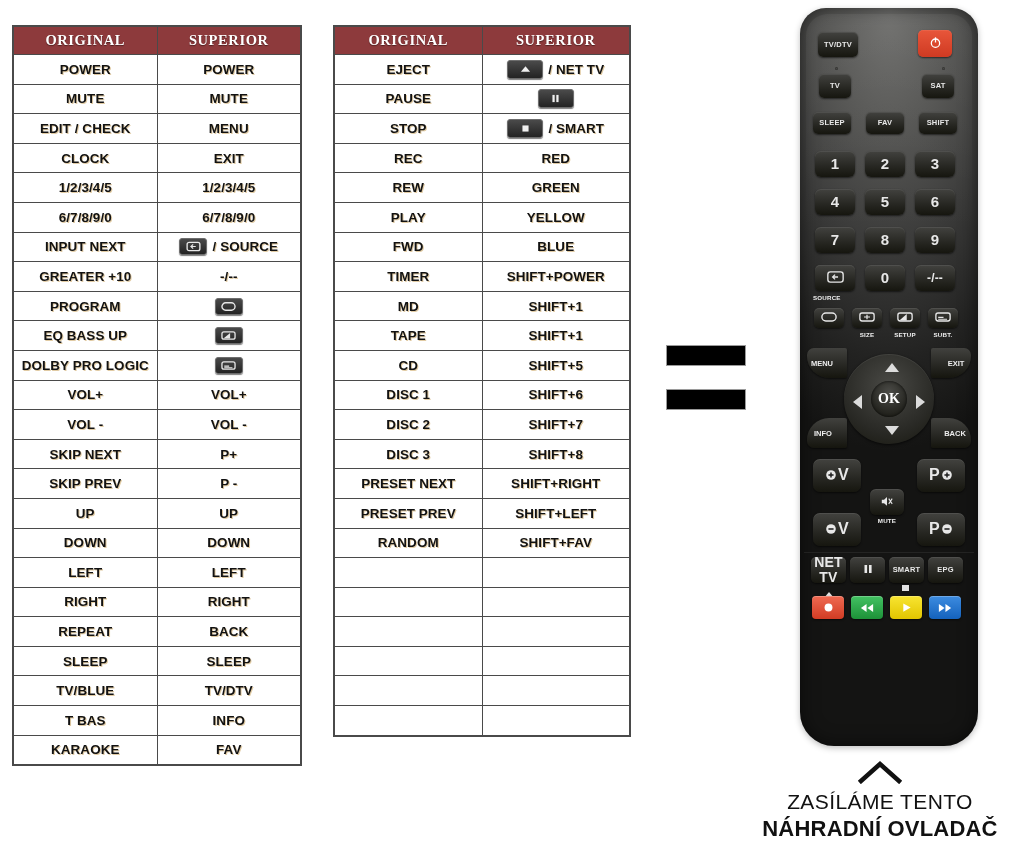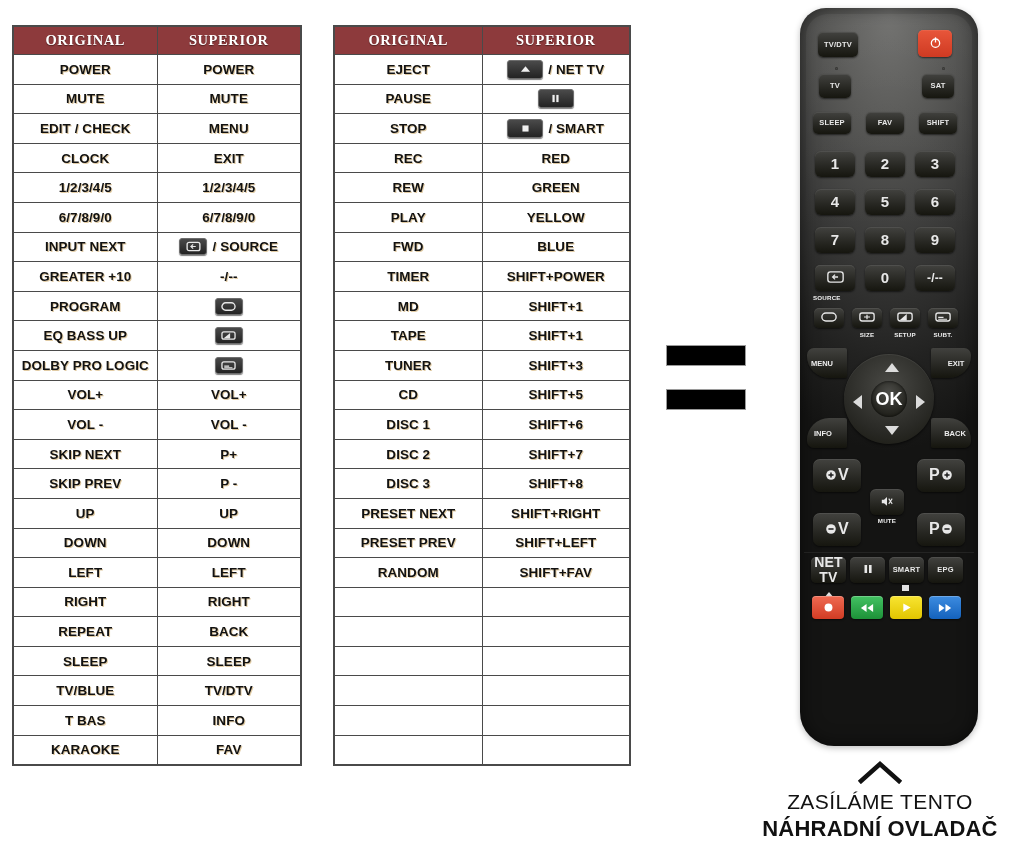--- a/index.html
+++ b/index.html
@@ -111,23 +111,24 @@
 
   
   #navring{
     position:absolute;left:44px;top:346px;width:90px;height:90px;border-radius:50%;
     background:radial-gradient(circle at 50% 35%,#494945,#2a2a26 62%,#17170f 100%);
     box-shadow:0 1px 3px rgba(0,0,0,.7), inset 0 1px 0 rgba(255,255,255,.07);
   }
   #okbtn{
     position:absolute;left:27px;top:27px;width:36px;height:36px;border-radius:50%;
     background:radial-gradient(circle at 50% 32%,#4c4c48,#292924 60%,#16160f);
-    color:#fff;font-size:18px;font-weight:bold;
+    color:#fff;font-size:14px;font-weight:bold;
     display:flex;align-items:center;justify-content:center;
     box-shadow:inset 0 0 3px rgba(0,0,0,.8);
+    font-family:Liberation Serif, serif;
   }
   .arrow{position:absolute;width:0;height:0;}
   .ar-up{left:41px;top:9px;border-left:7px solid transparent;border-right:7px solid transparent;border-bottom:9px solid #dcdcdc;}
   .ar-dn{left:41px;top:72px;border-left:7px solid transparent;border-right:7px solid transparent;border-top:9px solid #dcdcdc;}
   .ar-lf{left:9px;top:41px;border-top:7px solid transparent;border-bottom:7px solid transparent;border-right:9px solid #dcdcdc;}
   .ar-rt{left:72px;top:41px;border-top:7px solid transparent;border-bottom:7px solid transparent;border-left:9px solid #dcdcdc;}
 
   .wing{position:absolute;width:40px;height:30px;background:linear-gradient(#41413e,#22221d 70%,#15150e);
         box-shadow:0 1px 2px rgba(0,0,0,.6);display:flex;align-items:center;justify-content:center;
         color:#ededed;font-size:7.5px;font-weight:bold;}
@@ -380,24 +381,20 @@
         </tr>
         <tr>
           <td>MD</td>
           <td>SHIFT+1</td>
         </tr>
         <tr>
           <td>TAPE</td>
           <td>SHIFT+1</td>
         </tr>
         <tr>
-          <td>TUNER</td>
-          <td>SHIFT+3</td>
-        </tr>
-        <tr>
           <td>CD</td>
           <td>SHIFT+5</td>
         </tr>
         <tr>
           <td>DISC 1</td>
           <td>SHIFT+6</td>
         </tr>
         <tr>
           <td>DISC 2</td>
           <td>SHIFT+7</td>

